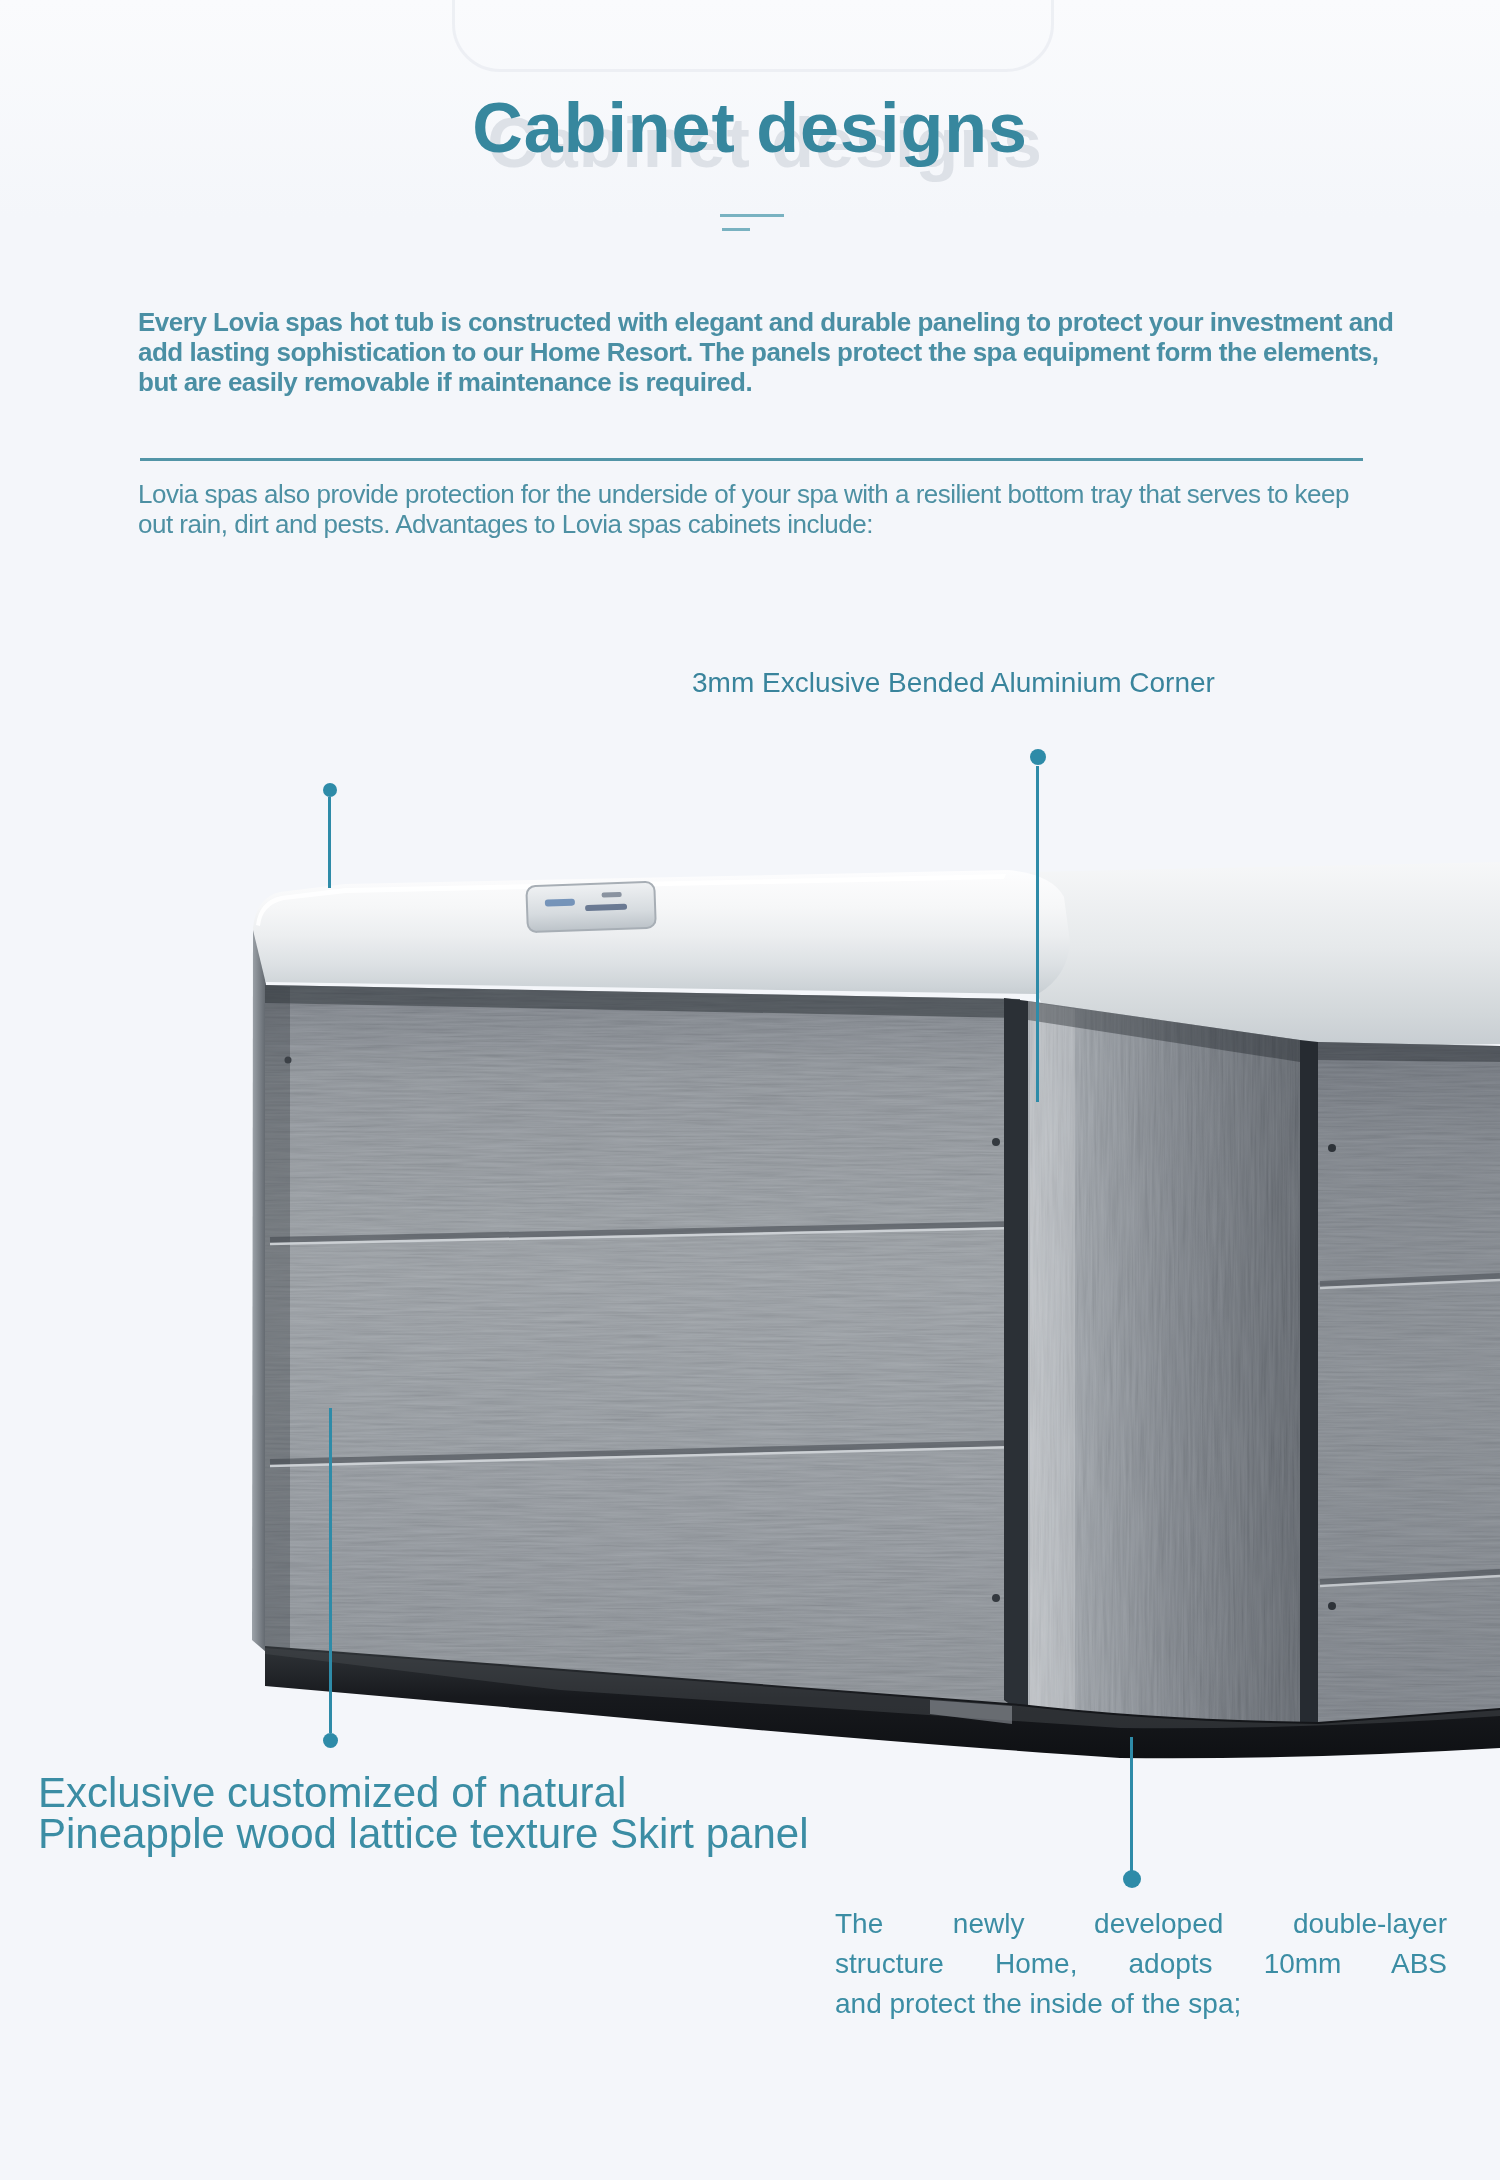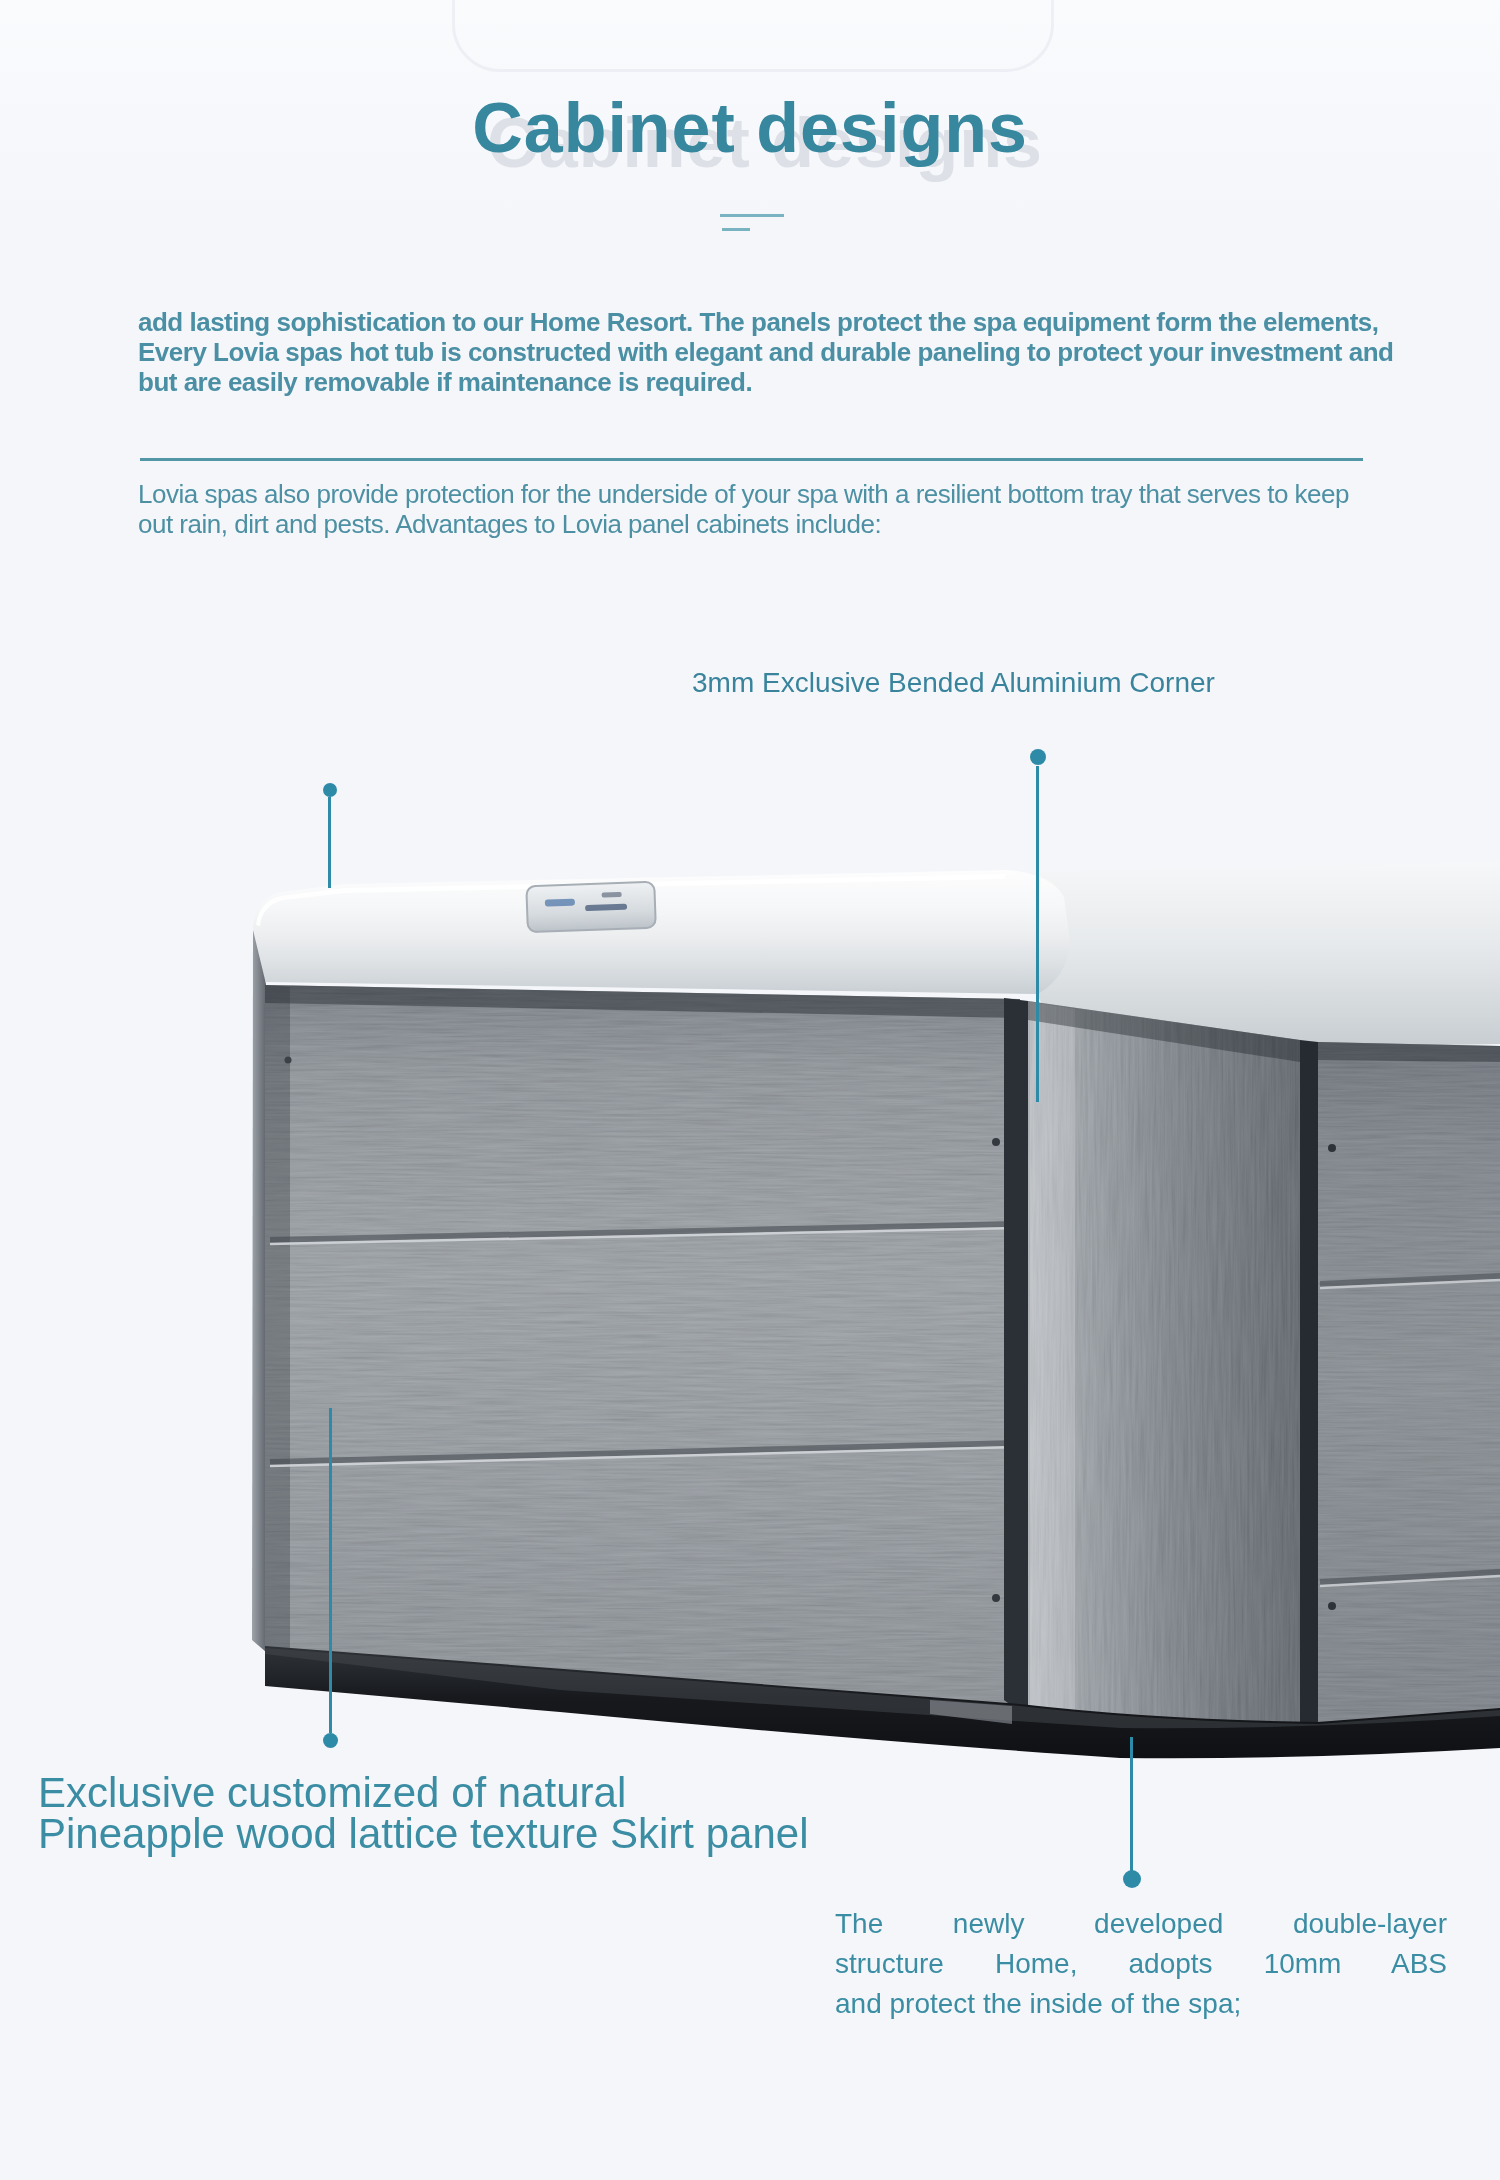--- a/index.html
+++ b/index.html
@@ -59,28 +59,28 @@
 
   <div id="watermark" class="abs"></div>
 
   <div id="title" class="abs">Cabinet designs</div>
   <div id="title-divider" class="abs">
     <div class="l1"></div>
     <div class="l2"></div>
   </div>
 
   <div id="para-bold" class="para abs">
+    <div class="line">Every Lovia spas hot tub is constructed with elegant and durable paneling to protect your investment and</div>
     <div class="line">add lasting sophistication to our Home Resort. The panels protect the spa equipment form the elements,</div>
-    <div class="line">Every Lovia spas hot tub is constructed with elegant and durable paneling to protect your investment and</div>
     <div class="line">but are easily removable if maintenance is required.</div>
   </div>
   <div id="rule" class="abs"></div>
   <div id="para-regular" class="para abs">
     <div class="line">Lovia spas also provide protection for the underside of your spa with a resilient bottom tray that serves to keep</div>
-    <div class="line">out rain, dirt and pests. Advantages to Lovia panel cabinets include:</div>
+    <div class="line">out rain, dirt and pests. Advantages to Lovia spas cabinets include:</div>
   </div>
 
   <svg id="tub-svg" class="abs" viewBox="0 0 1500 2180">
     <defs>
       <linearGradient id="gRimF" x1="0" y1="870" x2="0" y2="1000" gradientUnits="userSpaceOnUse">
         <stop offset="0" stop-color="#fdfdfe"></stop>
           <stop offset="0.28" stop-color="#f6f7f8"></stop>
         <stop offset="0.5" stop-color="#eceef0"></stop>
           <stop offset="0.72" stop-color="#dde1e4"></stop>
         <stop offset="0.9" stop-color="#cdd3d7"></stop>

